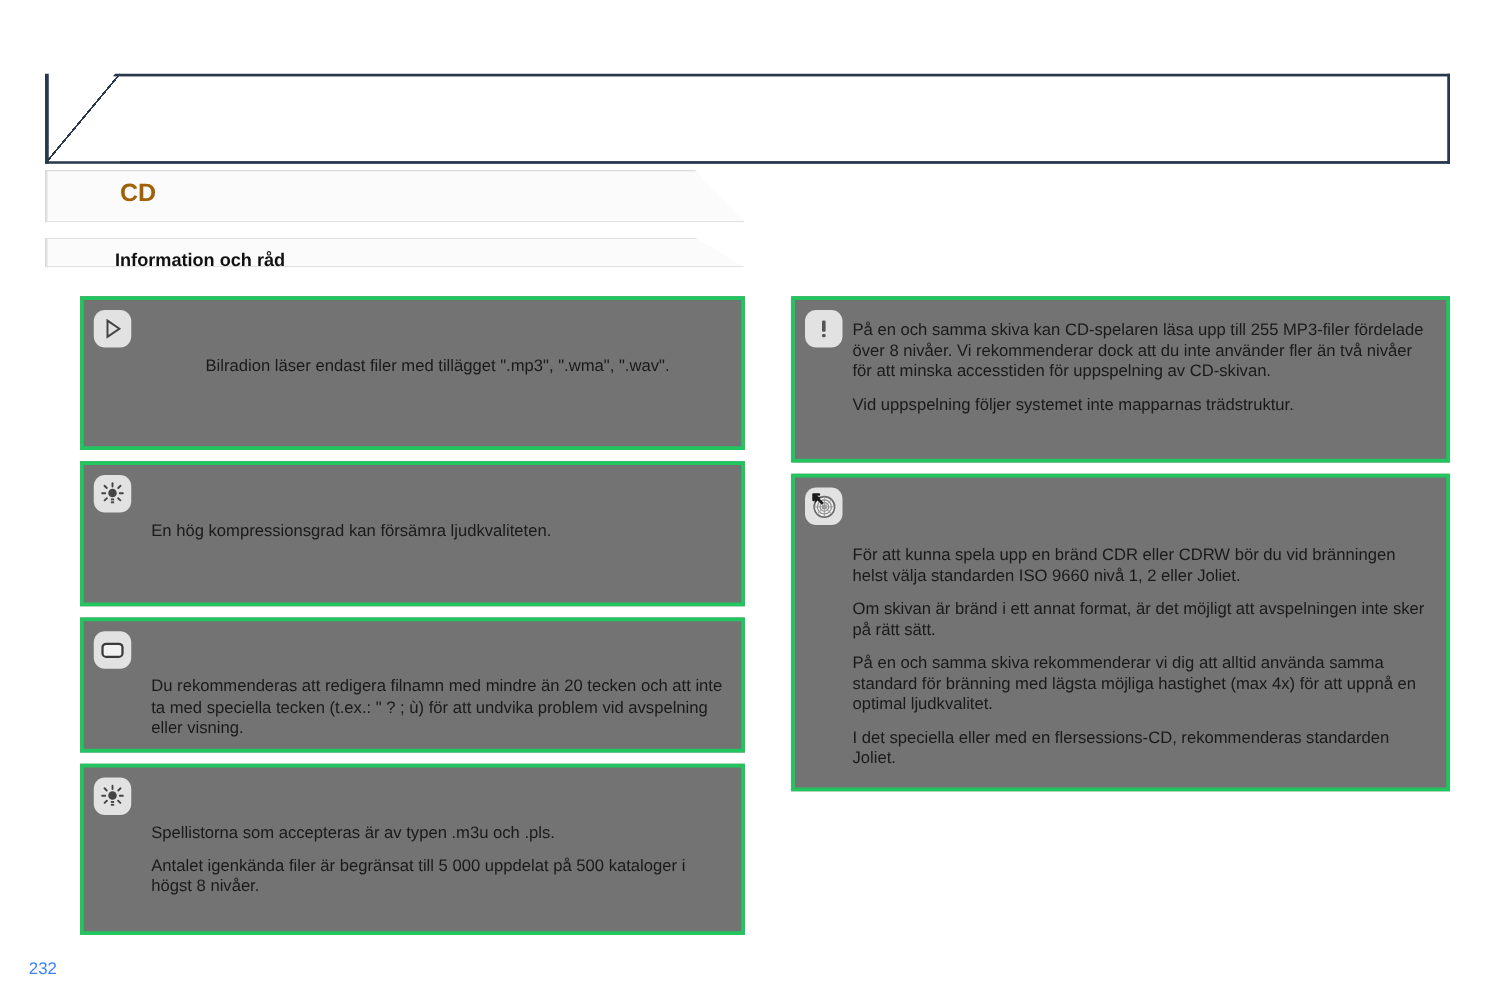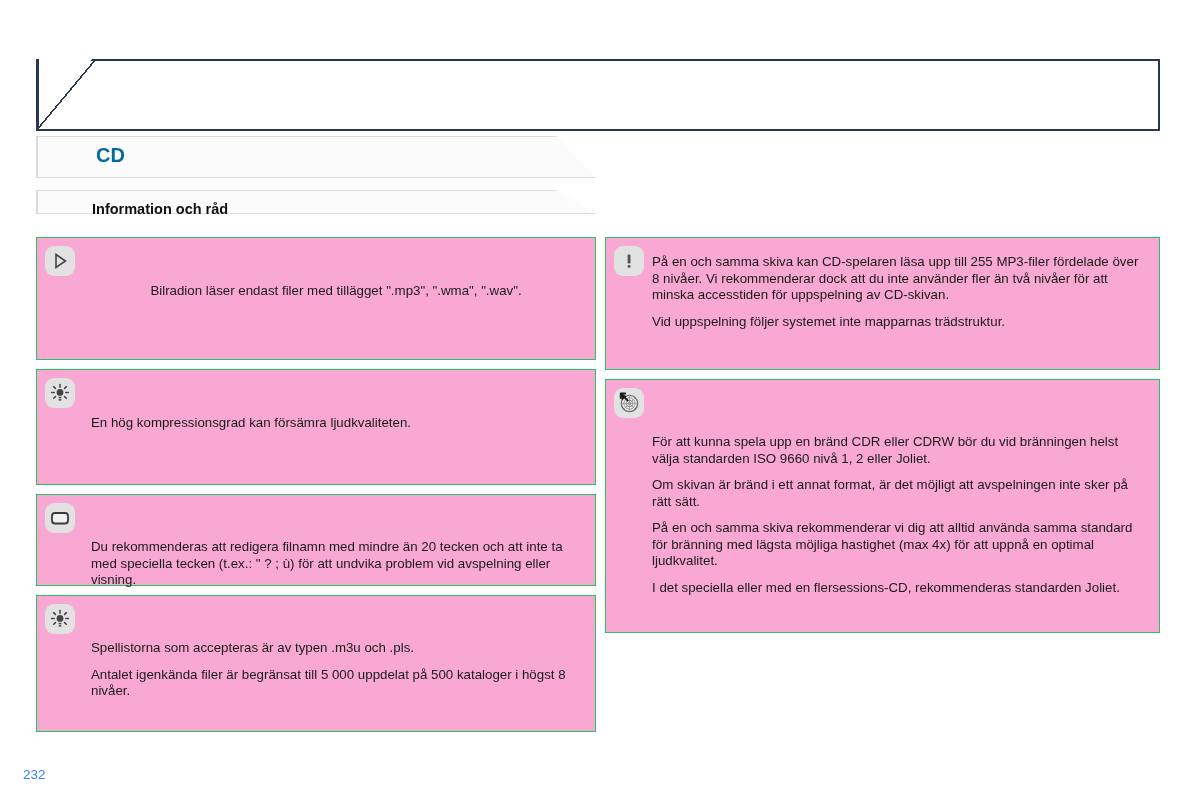--- a/index.html
+++ b/index.html
@@ -118,21 +118,21 @@
     clip-path: polygon(0 0, calc(100% - 40px) 0, 100% 100%, 0 100%);
     background: #fbfbfb;
     box-shadow: inset 0 0 0 1px #dcdcdc;
   }
   .ribbon-label-1 {
     position: absolute;
     left: 60px;
     top: 8px;
     font-size: 20px;
     font-weight: bold;
-    color: #0369a1;
+    color: #a16207;
     white-space: nowrap;
   }
   .ribbon-label-2 {
     position: absolute;
     left: 56px;
     top: 11px;
     font-size: 14.5px;
     font-weight: bold;
     color: #111111;
     white-space: nowrap;
@@ -147,23 +147,24 @@
   }
   .col-right {
     position: absolute;
     left: 605px;
     top: 237px;
     width: 555px;
   }
 
   .infobox {
     position: relative;
-    background: #f9a8d4;
-    border: 1px solid #22c55e;
+    background: #737373;
+    border: 3px solid #22c55e;
     margin-bottom: 9px;
+    margin-left: 28px;
   }
 
   .icon-badge {
     position: absolute;
     left: 8px;
     top: 8px;
     width: 30px;
     height: 30px;
     border-radius: 9px;
     background: #e2e2e2;
@@ -185,21 +186,21 @@
   .lb-body { padding: 44px 14px 14px 54px; }
   .lb-body.one-line { padding-top: 45px; }
   .rb-body { padding: 8px 12px 12px 44px; }
 
   .box-text p { margin: 0; }
   .box-text p + p { margin-top: 10px; }
 
   
   .box-l1 { height: 123px; text-align: center; }
   .box-l2 { height: 116px; }
-  .box-l3 { height: 92px; }
+  .box-l3 { height: 108px; }
   .box-l4 { height: 137px; }
 
   .box-r1 { height: 133px; }
   .box-r2 { height: 254px; }
 
   .box-r1 .rb-body { padding: 16px 14px 12px 46px; }
   .box-r2 .rb-body { padding: 54px 14px 12px 46px; }
 
   .page-number {
     position: absolute;

